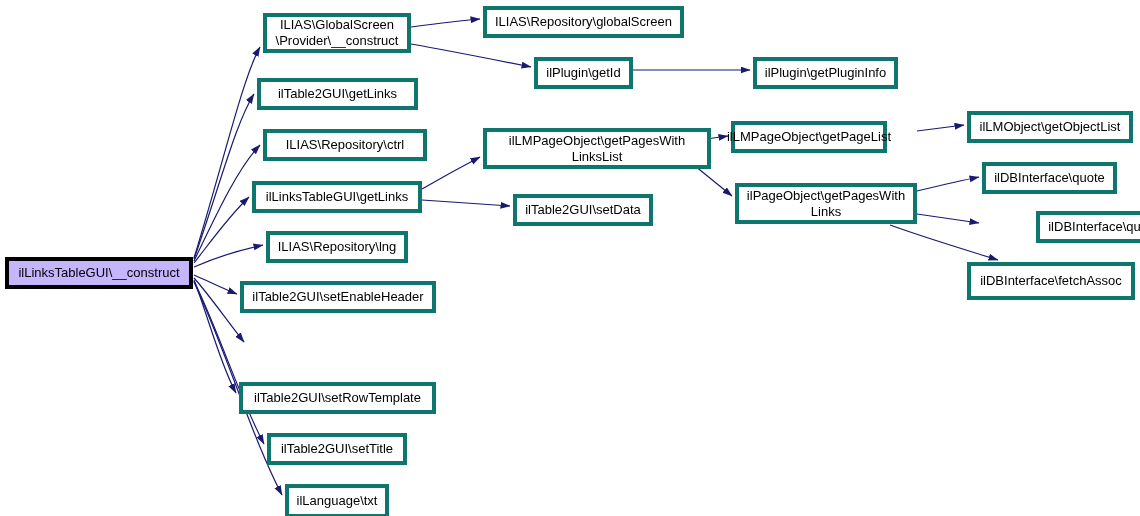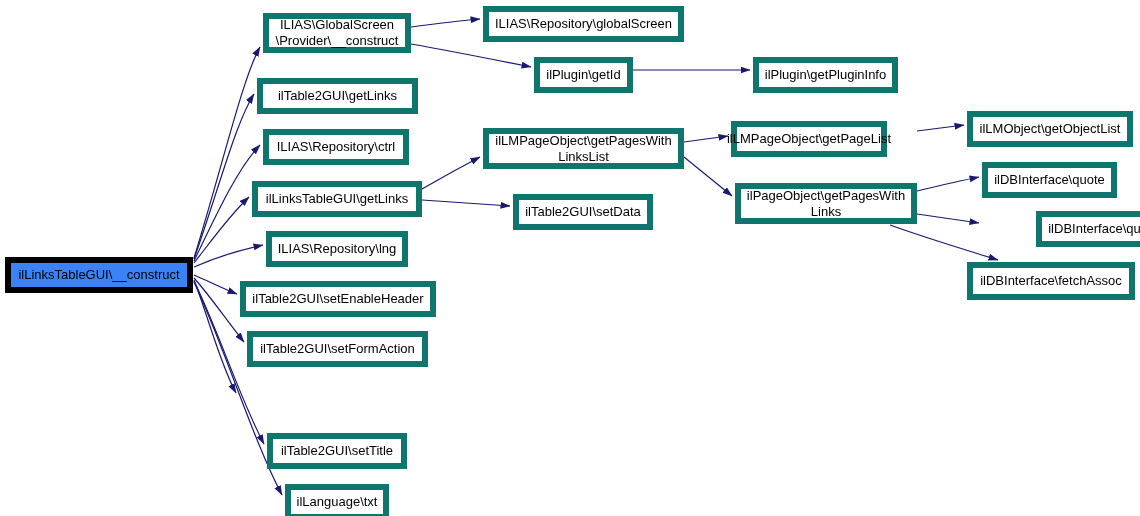--- a/index.html
+++ b/index.html
@@ -18,35 +18,35 @@
   svg.edges {
     position: absolute;
     left: 0;
     top: 0;
     width: 1140px;
     height: 516px;
   }
   .node {
     position: absolute;
     box-sizing: border-box;
-    border: 6px solid #0f766e;
+    border: 4px solid #0f766e;
     background: #ffffff;
     color: #000000;
     font-size: 13px;
     line-height: 1.2;
     display: flex;
     align-items: center;
     justify-content: center;
     text-align: center;
     white-space: pre-line;
     padding: 12px 3px;
     cursor: pointer;
   }
   .node.hl {
-    background: #3b82f6;
+    background: #c4b5fd;
     border-color: #000000;
   }
 </style>
 </head>
 <body>
 
 <div class="canvas">
 
   <svg class="edges" viewBox="0 0 1140 516" xmlns="http://www.w3.org/2000/svg">
     <defs>
@@ -79,42 +79,42 @@
     </g>
   </svg>
 
   <div class="node hl" style="left:5px;top:257px;width:188px;height:26px">ilLinksTableGUI\__construct</div>
 
   <div class="node" style="left:263px;top:13px;width:148px;height:40px">ILIAS\GlobalScreen
 \Provider\__construct</div>
 
   <div class="node" style="left:257px;top:78px;width:161px;height:26px">ilTable2GUI\getLinks</div>
 
-  <div class="node" style="left:263px;top:129px;width:146px;height:26px">ILIAS\Repository\ctrl</div>
+  <div class="node" style="left:263px;top:129px;width:164px;height:26px">ILIAS\Repository\ctrl</div>
 
   <div class="node" style="left:252px;top:181px;width:170px;height:26px">ilLinksTableGUI\getLinks</div>
 
   <div class="node" style="left:266px;top:231px;width:142px;height:26px">ILIAS\Repository\lng</div>
 
   <div class="node" style="left:240px;top:281px;width:196px;height:26px">ilTable2GUI\setEnableHeader</div>
 
-  <div class="node" style="left:247px;top:331px;width:181px;height:26px">ilTable2GUI\setFormAction</div>
 
+  <div class="node" style="left:239px;top:382px;width:197px;height:26px">ilTable2GUI\setRowTemplate</div>
 
   <div class="node" style="left:267px;top:433px;width:140px;height:26px">ilTable2GUI\setTitle</div>
 
   <div class="node" style="left:285px;top:484px;width:104px;height:34px">ilLanguage\txt</div>
 
   <div class="node" style="left:483px;top:6px;width:201px;height:26px">ILIAS\Repository\globalScreen</div>
 
   <div class="node" style="left:534px;top:57px;width:99px;height:26px">ilPlugin\getId</div>
 
   <div class="node" style="left:753px;top:57px;width:145px;height:26px">ilPlugin\getPluginInfo</div>
 
-  <div class="node" style="left:483px;top:128px;width:201px;height:41px">ilLMPageObject\getPagesWith
+  <div class="node" style="left:483px;top:128px;width:228px;height:41px">ilLMPageObject\getPagesWith
 LinksList</div>
 
   <div class="node" style="left:513px;top:194px;width:140px;height:17px">ilTable2GUI\setData</div>
 
   <div class="node" style="left:731px;top:121px;width:156px;height:26px">ilLMPageObject\getPageList</div>
 
   <div class="node" style="left:735px;top:183px;width:182px;height:41px">ilPageObject\getPagesWith
 Links</div>
 
   <div class="node" style="left:967px;top:111px;width:166px;height:26px">ilLMObject\getObjectList</div>

